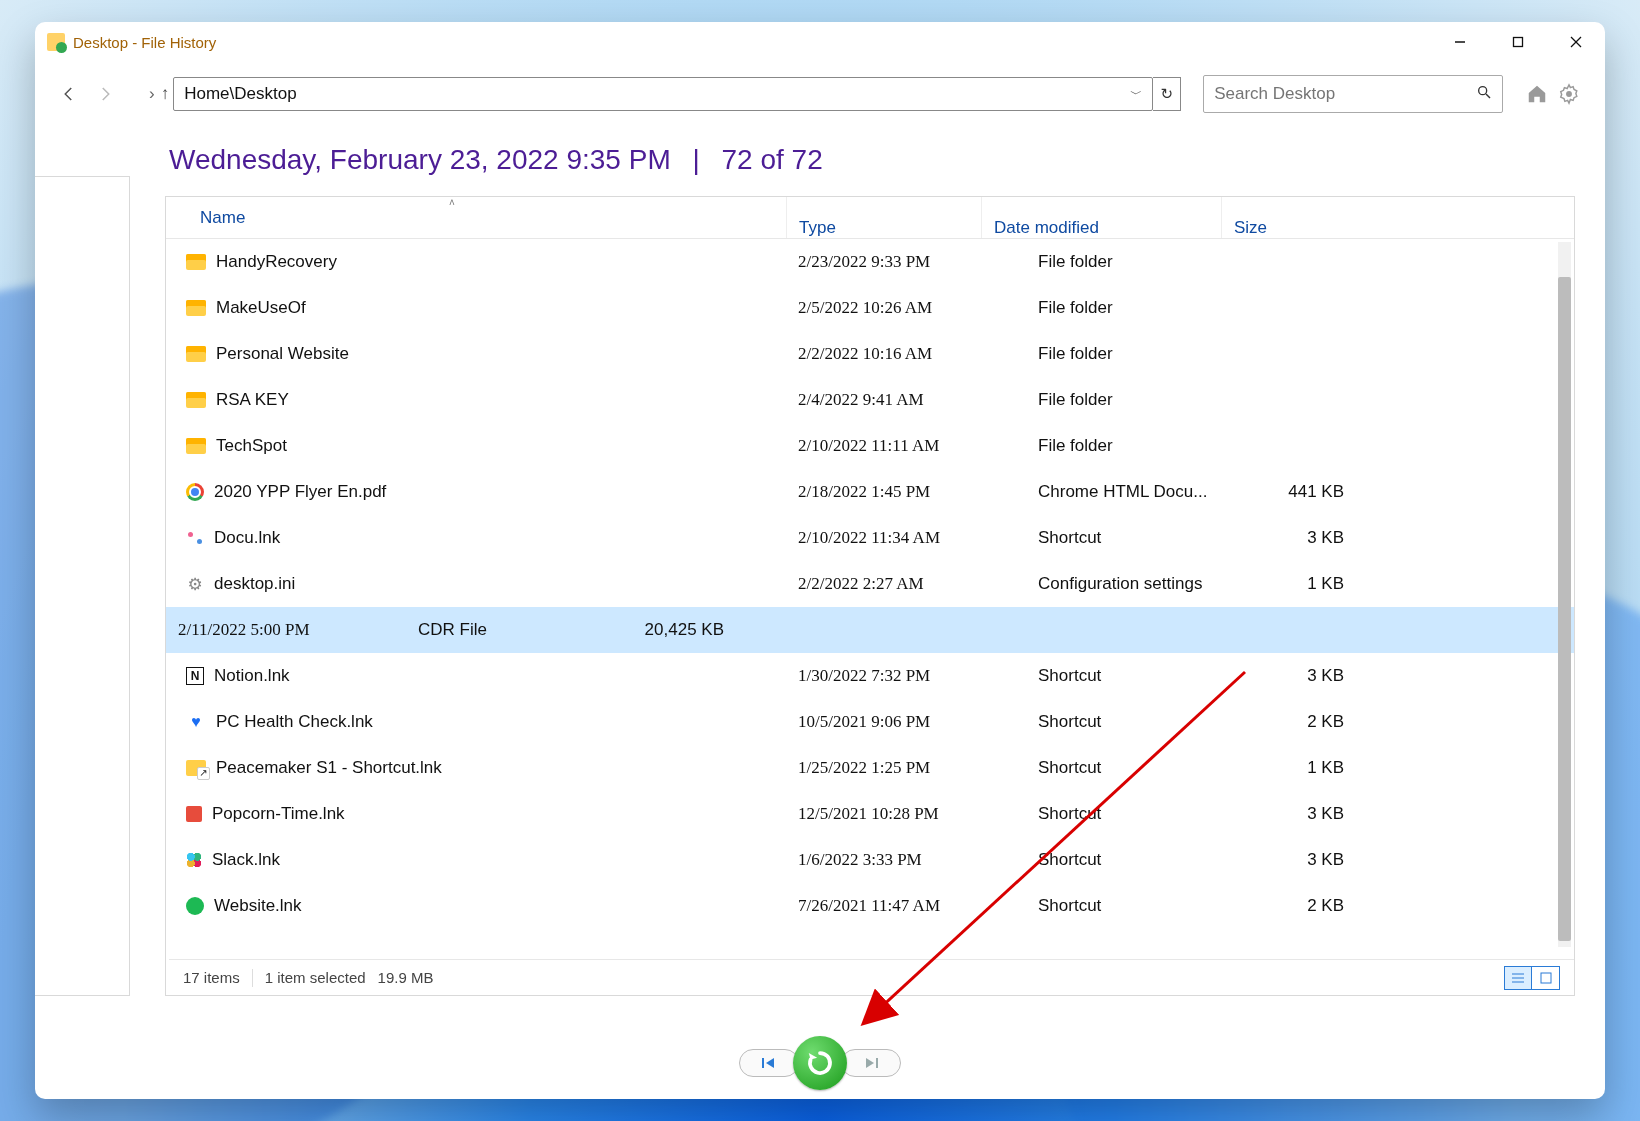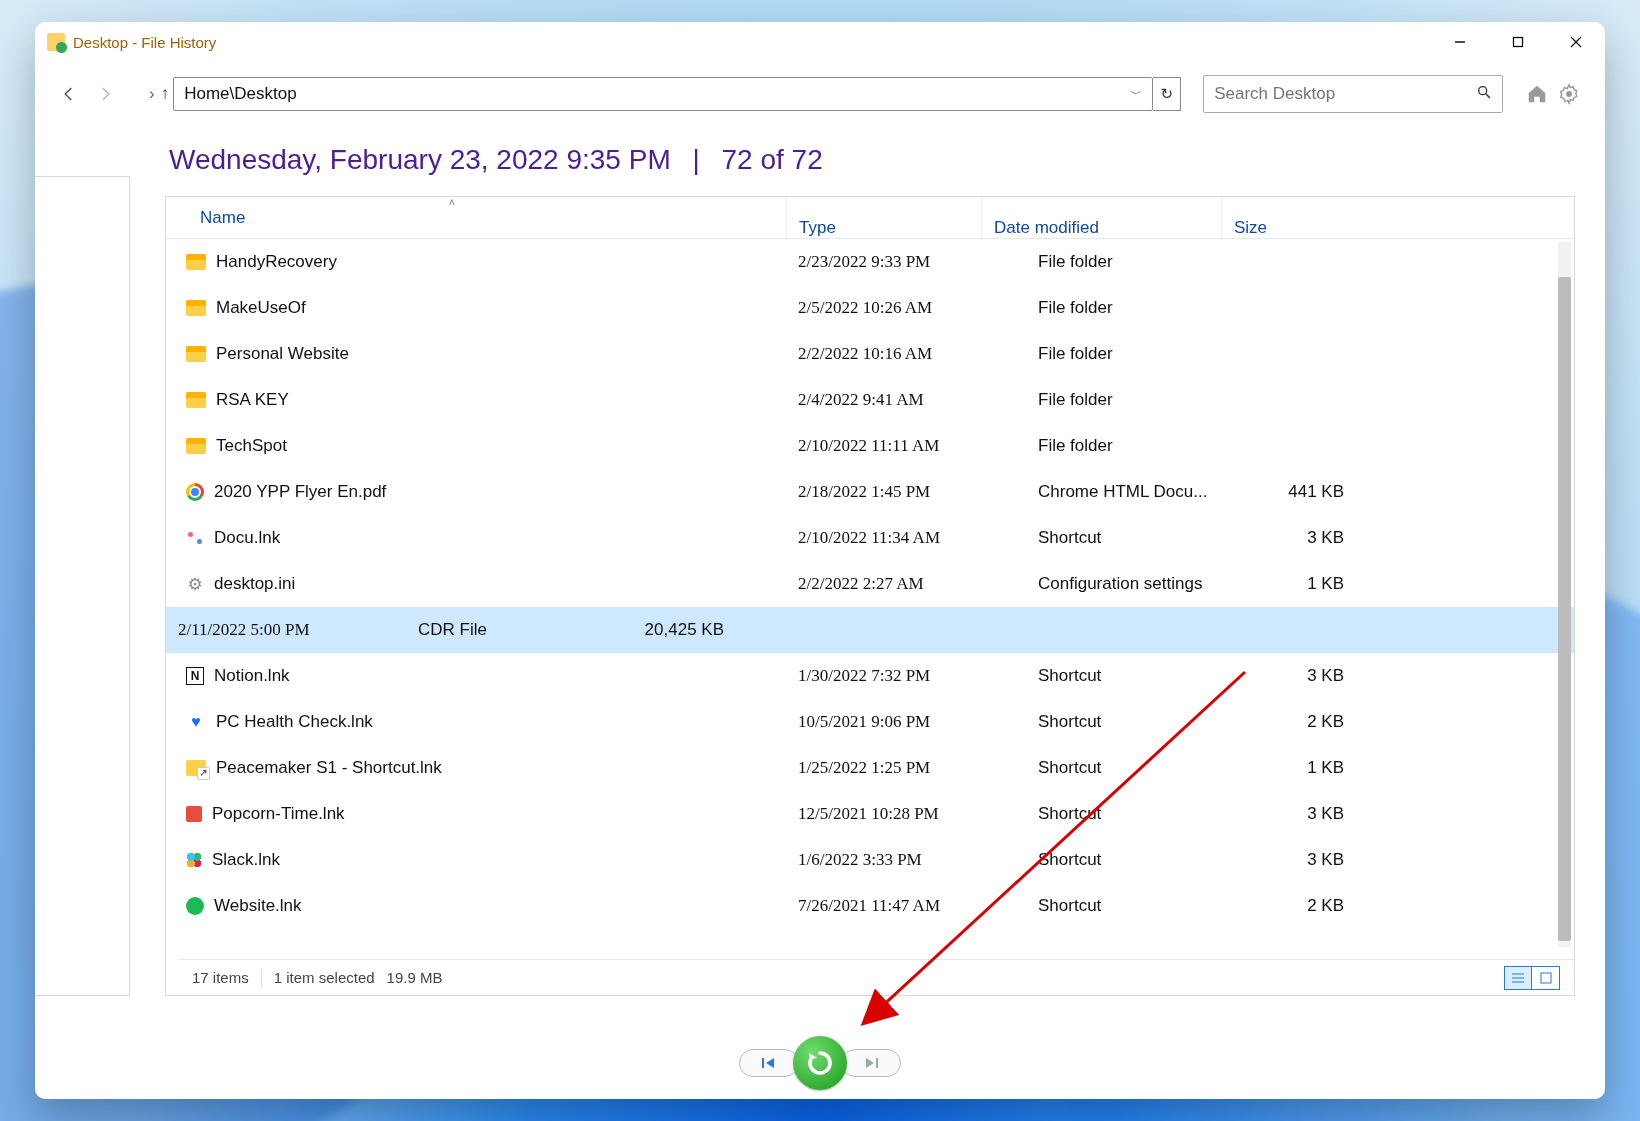--- a/index.html
+++ b/index.html
@@ -123,21 +123,21 @@
   .slack-ico{ width:16px; height:16px; background:
      radial-gradient(circle at 30% 30%, #36c5f0 0 25%, transparent 26%),
      radial-gradient(circle at 70% 30%, #2eb67d 0 25%, transparent 26%),
      radial-gradient(circle at 30% 70%, #ecb22e 0 25%, transparent 26%),
      radial-gradient(circle at 70% 70%, #e01e5a 0 25%, transparent 26%);}
   .spotify-ico{ width:18px; height:18px; background:#1db954; border-radius:50%;}
 
   .scrollbar { position:absolute; right:3px; top:45px; width:13px; bottom:48px; background:#f1f1f1;}
   .thumb { position:absolute; left:0; right:0; top:35px; bottom:6px; background:#bcbcbc; border-radius:2px;}
 
-  .statusbar { position:absolute; left:12px; right:0; bottom:0; height:36px; border-top:1px solid #e7e7e7; display:flex; align-items:center; padding:0 14px; font-size:15px; color:#444; gap:12px;}
+  .statusbar { position:absolute; left:3px; right:0; bottom:0; height:36px; border-top:1px solid #e7e7e7; display:flex; align-items:center; padding:0 14px; font-size:15px; color:#444; gap:12px;}
   .statusbar .divider { width:1px; height:18px; background:#ddd; }
   .viewbtns { margin-left:auto; display:flex; gap:0;}
   .viewbtn { width:28px; height:24px; border:1px solid #2a7bd6; display:flex; align-items:center; justify-content:center; color:#2a7bd6; font-size:14px;}
   .viewbtn.active { background:#dbeeff;}
   .viewbtn + .viewbtn { border-left:none; }
 
   .bottom-controls {
     height: 72px; display:flex; align-items:center; justify-content:center; gap:0;
   }
   .nav-pill { width:60px; height:28px; border:1px solid #bbb; border-radius:14px; display:flex; align-items:center; justify-content:center; color:#2a7bd6; font-size:14px; background:#fafafa;}

